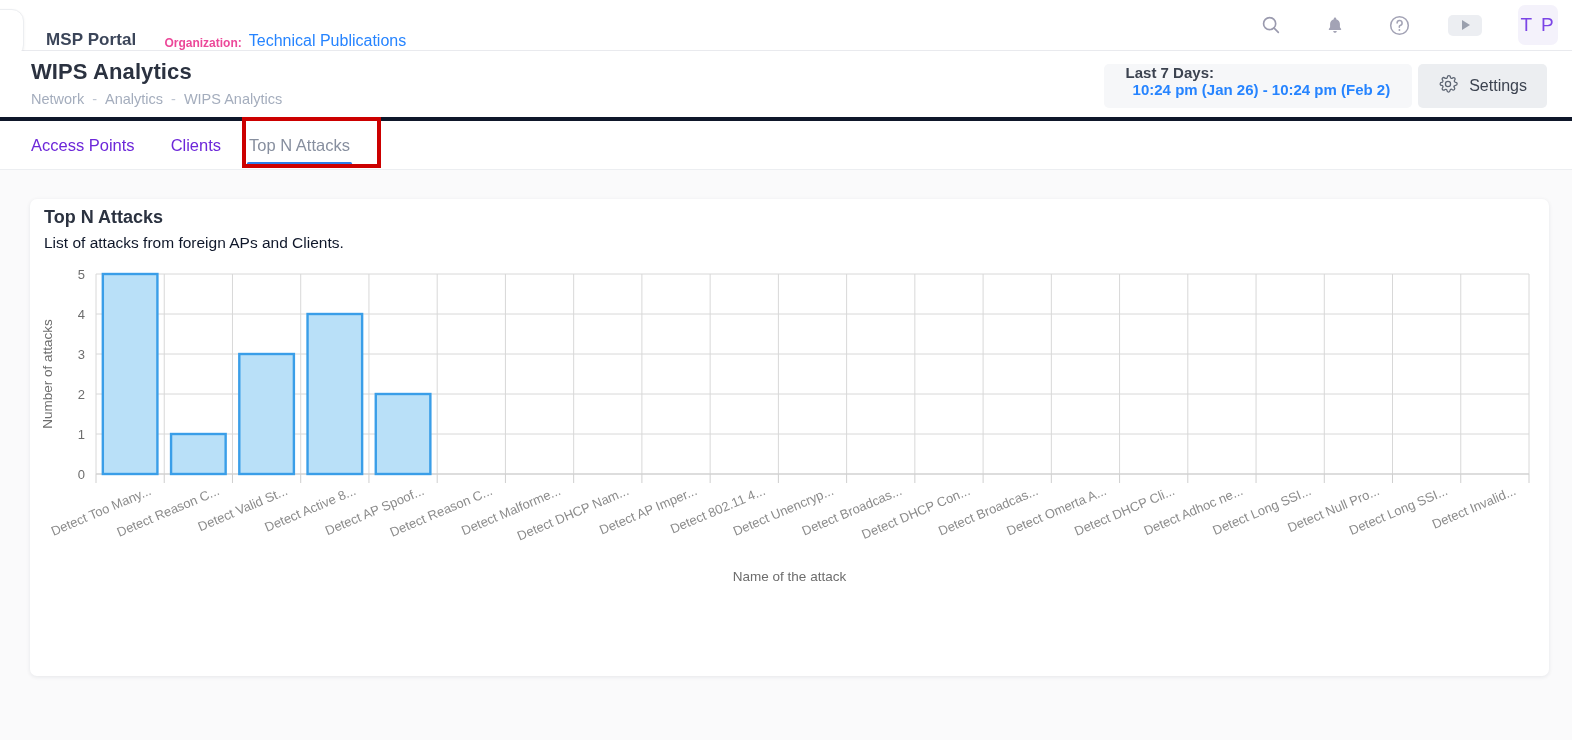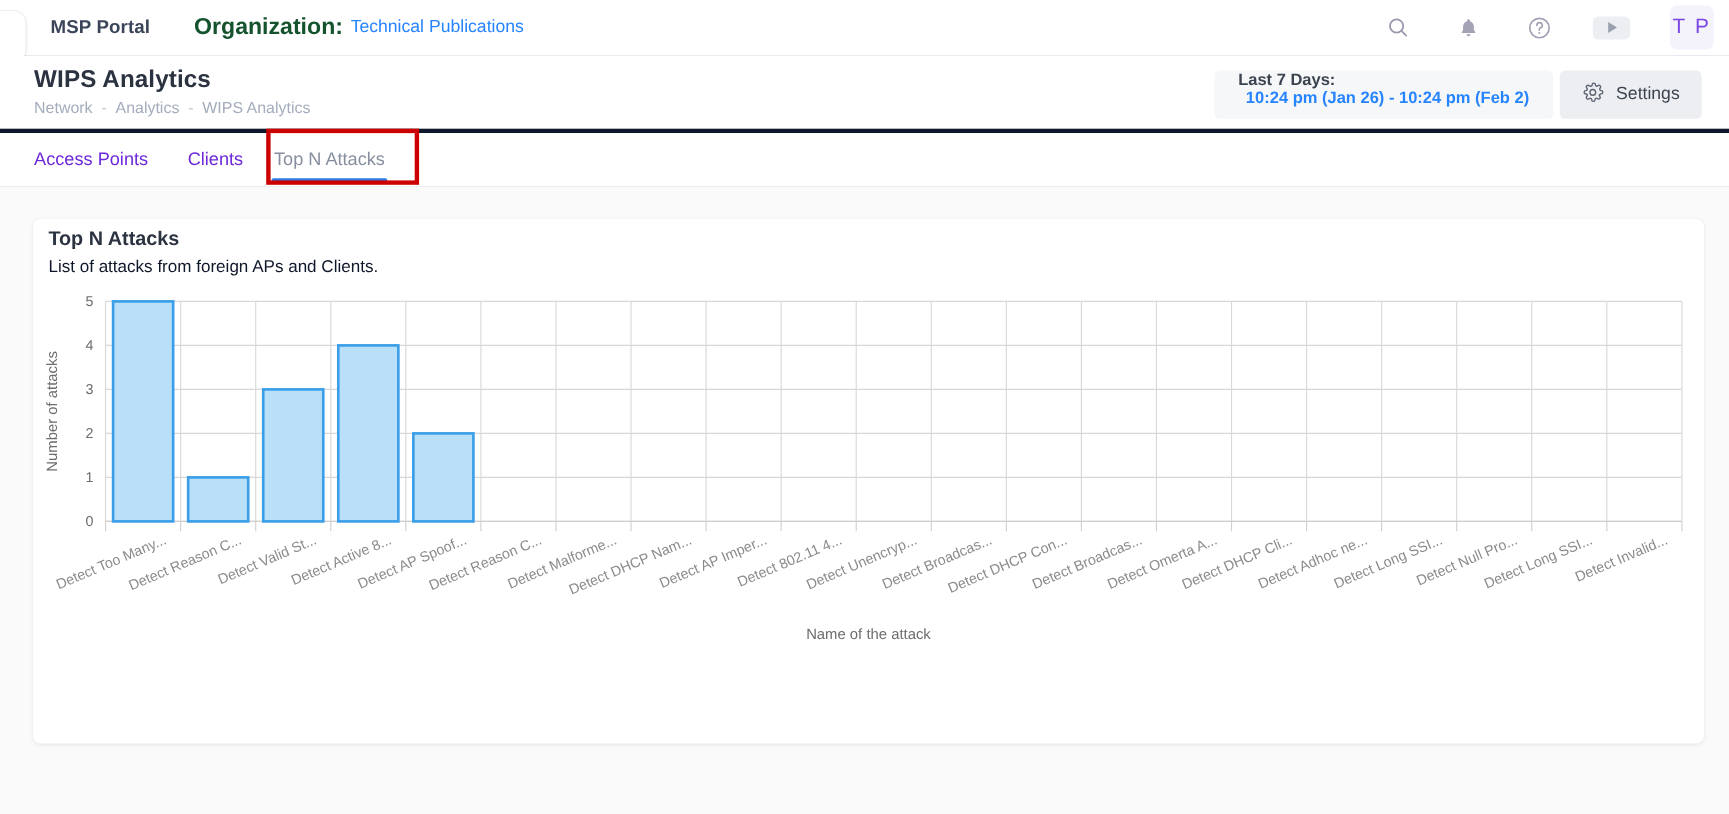--- a/index.html
+++ b/index.html
@@ -11,43 +11,43 @@
     overflow: hidden;
   }
 
   
   .topbar {
     position: relative;
     height: 51px;
     background: #ffffff;
     border-bottom: 1px solid #e9eaee;
     display: flex;
-    align-items: center;
+    align-items: flex-end;
   }
   .rail-stub {
     position: absolute;
     left: -24px; top: 9px;
     width: 48px; height: 48px;
     background: #ffffff;
     border: 1px solid #eceef1;
     border-radius: 12px;
     box-shadow: 0 1px 3px rgba(0,0,0,.06);
   }
   .brand {
     margin-left: 46px;
     font-size: 17px;
     font-weight: 700;
     color: #3b4559;
     letter-spacing: .1px;
   }
   .org-label {
-    margin-left: 40px;
-    font-size: 21px;
+    margin-left: 28px;
+    font-size: 12px;
     font-weight: 700;
-    color: #14532d;
+    color: #ec4899;
   }
   .org-value {
     margin-left: 7px;
     font-size: 16px;
     font-weight: 400;
     color: #2684ff;
     cursor: pointer;
   }
   .topbar-right {
     position: absolute;

